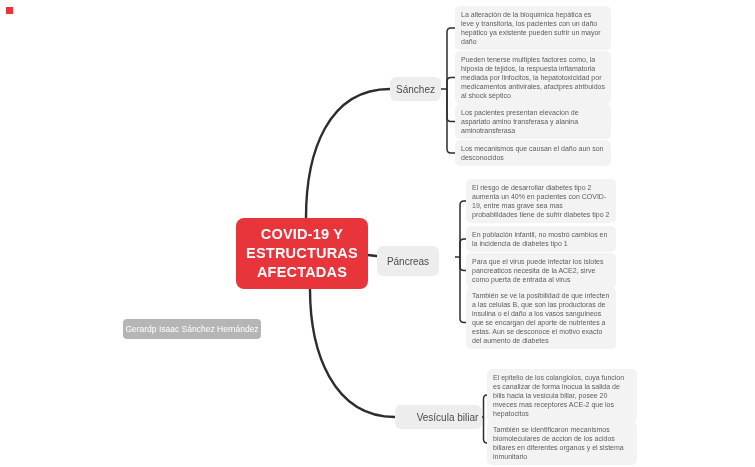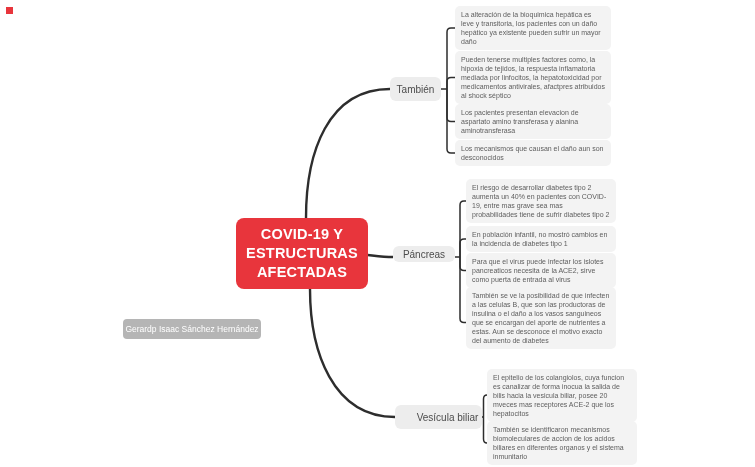--- a/index.html
+++ b/index.html
@@ -16,21 +16,21 @@
     display:flex;align-items:center;justify-content:center;text-align:center;
     font-weight:bold;font-size:14.5px;line-height:19px;padding:0 8px;box-sizing:border-box;
     letter-spacing:.2px;
   }
   .tnode{
     position:absolute;background:#ededed;border-radius:6px;color:#4c4c4c;
     display:flex;align-items:center;justify-content:center;
     font-size:10px;box-sizing:border-box;white-space:nowrap;
   }
   .node-higado{left:390px;top:77px;width:51px;height:24px;}
-  .node-pancreas{left:393px;top:246px;width:62px;height:16px;}
+  .node-pancreas{left:377px;top:246px;width:62px;height:30px;}
   .node-vesicula{left:395px;top:405px;width:87px;height:24px;padding-left:18px;}
 
   .note{
     position:absolute;background:#f3f3f3;border-radius:5px;
     padding:4px 6px;font-size:7px;line-height:9px;color:#5d5d5d;
     box-sizing:border-box;
   }
   .n-h{left:455px;width:156px;}
   .n-p{left:466px;width:150px;}
   .n-v{left:487px;width:150px;}
@@ -76,21 +76,21 @@
       <path d="M482,417 H483.5"></path>
       <path d="M483.5,417 V399 Q483.5,395 487,395"></path>
       <path d="M483.5,417 V439 Q483.5,443 487,443"></path>
     </g>
   </svg>
 
   <div class="corner-mark"></div>
 
   <div class="central">COVID-19 Y ESTRUCTURAS AFECTADAS</div>
 
-  <div class="tnode node-higado">También</div>
+  <div class="tnode node-higado">Sánchez</div>
   <div class="tnode node-pancreas">Páncreas</div>
   <div class="tnode node-vesicula">Vesícula biliar</div>
 
   <div class="note n-h h1">La alteración de la bioquimica hepática es leve y transitoria, los pacientes con un daño hepático ya existente pueden sufrir un mayor daño</div>
   <div class="note n-h h2">Pueden tenerse multiples factores como, la hipoxia de tejidos, la respuesta inflamatoria mediada por linfocitos, la hepatotoxicidad por medicamentos antivirales, afactpres atribuidos al shock séptico</div>
   <div class="note n-h h3">Los pacientes presentan elevacion de aspartato amino transferasa y alanina aminotransferasa</div>
   <div class="note n-h h4">Los mecanismos que causan el daño aun son desconocidos</div>
 
   <div class="note n-p p1">El riesgo de desarrollar diabetes tipo 2 aumenta un 40% en pacientes con COVID-19, entre mas grave sea mas probabilidades tiene de sufrir diabetes tipo 2</div>
   <div class="note n-p p2">En población infantil, no mostró cambios en la incidencia de diabetes tipo 1</div>

